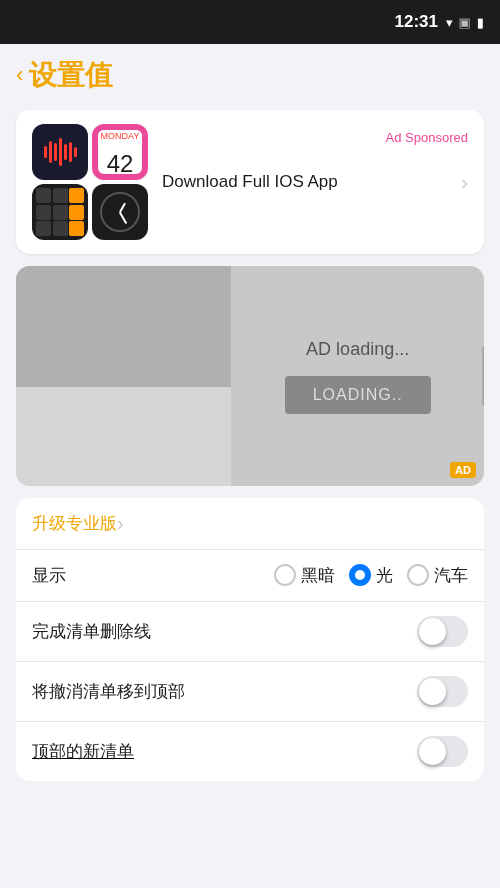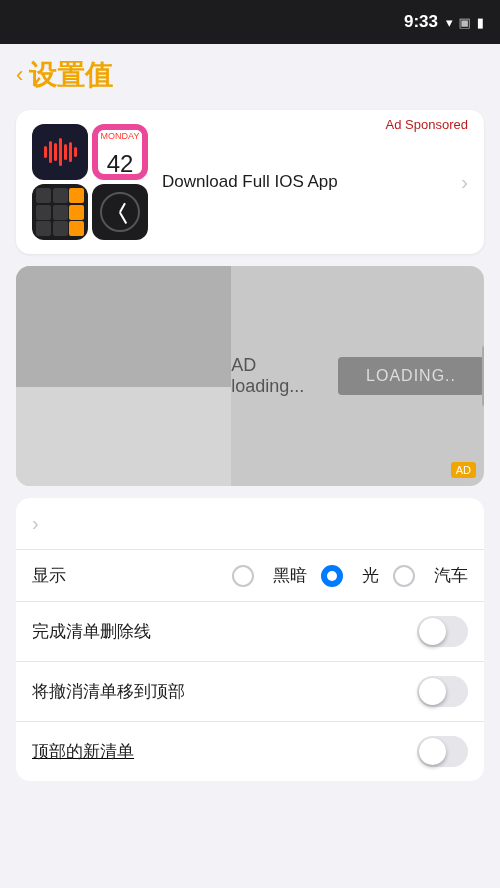--- a/index.html
+++ b/index.html
@@ -68,23 +68,23 @@
       border-radius: 14px;
       padding: 14px 16px;
       display: flex;
       align-items: center;
       gap: 14px;
       box-shadow: 0 1px 3px rgba(0,0,0,0.07);
       position: relative;
     }
     .ad-sponsored-label {
       position: absolute;
-      top: 7px;
+      top: 20px;
       right: 16px;
-      color: #b91c1c;
+      color: #ec4899;
       font-size: 13px;
     }
     .app-icons-grid {
       display: grid;
       grid-template-columns: 56px 56px;
       grid-template-rows: 56px 56px;
       gap: 4px;
     }
     .app-icon {
       border-radius: 12px;
@@ -221,21 +221,21 @@
       background: #d5d5d5;
       height: 45%;
     }
     .ad-loading-right {
       position: absolute;
       right: 0;
       top: 0;
       width: 54%;
       height: 100%;
       display: flex;
-      flex-direction: row;
+      flex-direction: column;
       align-items: center;
       justify-content: center;
       gap: 16px;
     }
     .ad-loading-text {
       color: #555;
       font-size: 18px;
       font-weight: 400;
     }
     .ad-loading-btn {
@@ -247,21 +247,21 @@
       border-radius: 4px;
       letter-spacing: 1px;
     }
     .ad-badge {
       position: absolute;
       bottom: 8px;
       right: 8px;
       background: #f0a500;
       color: white;
       font-size: 11px;
-      font-weight: 400;
+      font-weight: 700;
       padding: 2px 5px;
       border-radius: 3px;
     }
     .ad-scroll-hint {
       position: absolute;
       right: -2px;
       top: 50%;
       transform: translateY(-50%);
       width: 4px;
       height: 60px;
@@ -301,22 +301,21 @@
       color: #c7c7cc;
       font-size: 20px;
     }
     .radio-group {
       display: flex;
       align-items: center;
       gap: 6px;
     }
     .radio-option {
       display: flex;
-      align-items: center;
-      gap: 19px;
+      gap: 5px;
     }
     .radio-circle {
       width: 22px;
       height: 22px;
       border-radius: 50%;
       border: 2px solid #c7c7cc;
       display: flex;
       align-items: center;
       justify-content: center;
     }
@@ -351,21 +350,21 @@
       position: absolute;
       top: 2px;
       left: 2px;
       box-shadow: 0 2px 4px rgba(0,0,0,0.3);
     }
   </style>
 </head>
 <body>
 
 <div class="status-bar">
-  <span class="status-time">9:33</span>
+  <span class="status-time">12:31</span>
   <div class="status-icons">
     <span style="color:white;font-size:13px;">▾</span>
     <span style="color:white;font-size:13px;opacity:0.7;">▣</span>
     <span style="color:white;font-size:13px;">▮</span>
   </div>
 </div>
 
 <div class="header">
   <div class="back-btn">
     <span class="back-chevron">‹</span>
@@ -430,20 +429,21 @@
     <div class="ad-loading-text">AD loading...</div>
     <div class="ad-loading-btn">LOADING..</div>
   </div>
   <div class="ad-badge">AD</div>
   <div class="ad-scroll-hint"></div>
 </div>
 
 <div class="settings-section">
 
   <div class="settings-row">
+    <span class="upgrade-label">升级专业版</span>
     <span class="row-chevron">›</span>
   </div>
 
   <div class="settings-row">
     <span class="settings-row-label">显示</span>
     <div class="radio-group">
       <div class="radio-option">
         <div class="radio-circle"></div>
         <span class="radio-label">黑暗</span>
       </div>

